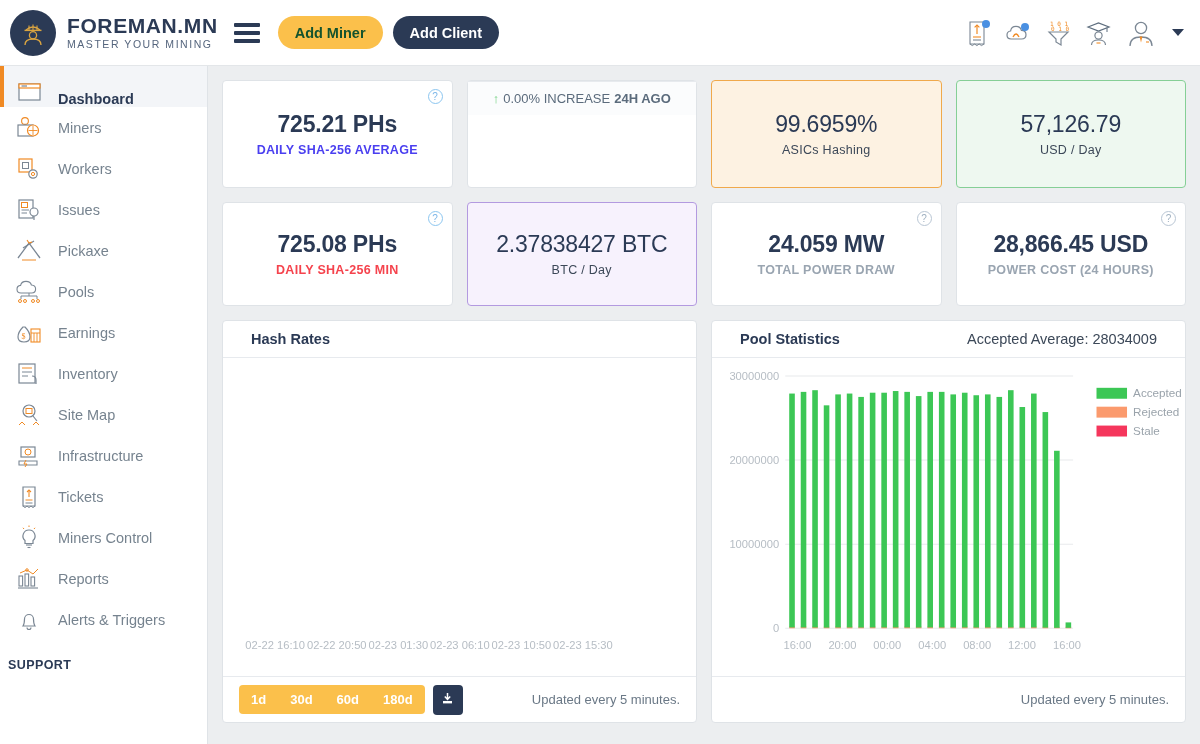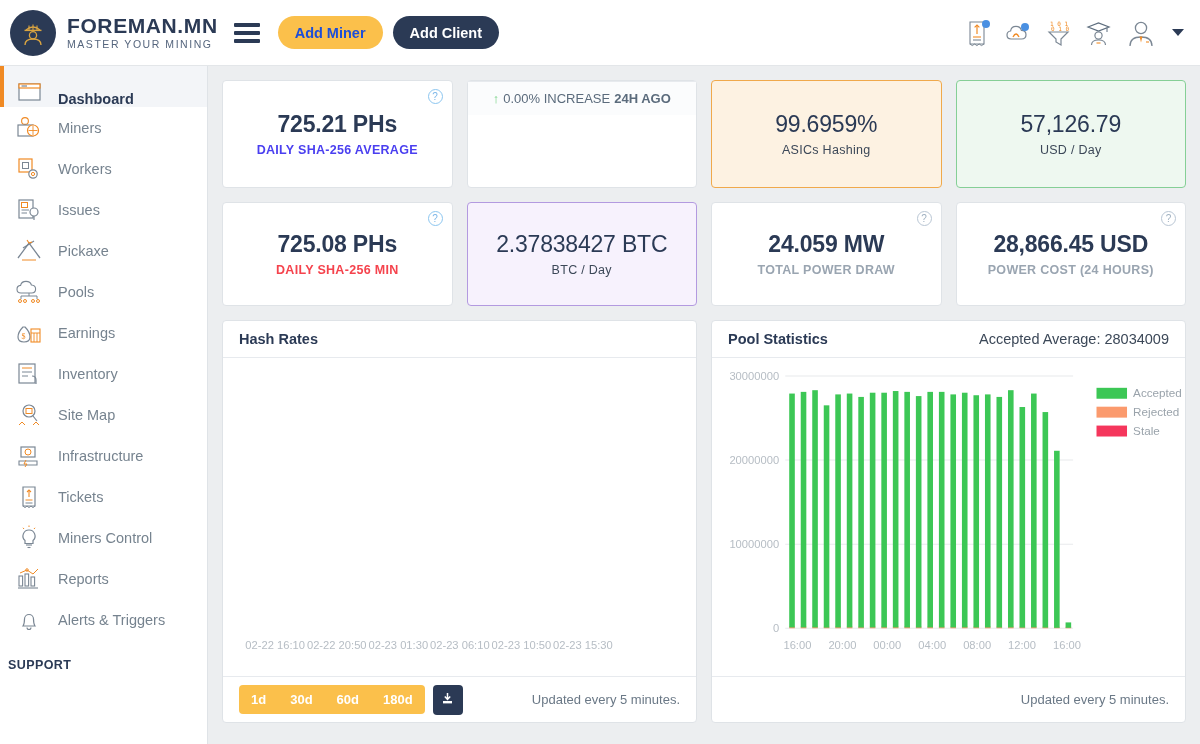--- a/index.html
+++ b/index.html
@@ -33,21 +33,21 @@
   }
   .hamburger {
     margin-left: 16px; width: 26px; display: flex; flex-direction: column;
     gap: 4px; cursor: pointer;
   }
   .hamburger span { display: block; height: 4px; background: #2b3a55; border-radius: 1px; }
   .btn-pill {
     border: none; border-radius: 18px; height: 33px; padding: 0 17px;
     font-size: 14.5px; font-weight: bold; cursor: pointer; font-family: inherit;
   }
-  .btn-add-miner { background: #fbc04b; color: #1d4ed8; margin-left: 18px; }
+  .btn-add-miner { background: #fbc04b; color: #14532d; margin-left: 18px; }
   .btn-add-client { background: #2b3a55; color: #ffffff; margin-left: 10px; }
   .topbar-right { margin-left: auto; display: flex; align-items: center; gap: 13px; }
   .ticon { width: 27px; height: 30px; cursor: pointer; position: relative; }
   .caret-down {
     width: 0; height: 0; border-left: 6px solid transparent;
     border-right: 6px solid transparent; border-top: 7px solid #2b3a55;
     margin-left: 2px; cursor: pointer;
   }
 
   
@@ -114,21 +114,21 @@
   .card-purple { background: #f7f2fd; border-color: #b39ae0; }
 
   
   .panels { display: flex; gap: 14px; }
   .panel {
     flex: 1; background: #ffffff; border: 1px solid #dfe3e7; border-radius: 4px;
     height: 403px; display: flex; flex-direction: column;
   }
   .panel-head {
     height: 37px; flex: 0 0 37px; border-bottom: 1px solid #e7eaee;
-    display: flex; align-items: center; padding: 0 16px;
+    display: flex; align-items: center; padding: 0 28px;
   }
   .panel-title { font-size: 14.5px; font-weight: bold; color: #2b3a55; }
   .panel-meta { margin-left: auto; font-size: 14.5px; color: #3c4858; }
   .panel-chart { flex: 1; position: relative; overflow: hidden; }
   .panel-foot {
     height: 46px; flex: 0 0 46px; border-top: 1px solid #e7eaee;
     display: flex; align-items: center; padding: 0 16px;
   }
   .panel-foot-note { margin-left: auto; font-size: 13px; color: #6a7886; }
   .range-group { display: flex; background: #fbc04b; border-radius: 4px; overflow: hidden; }

